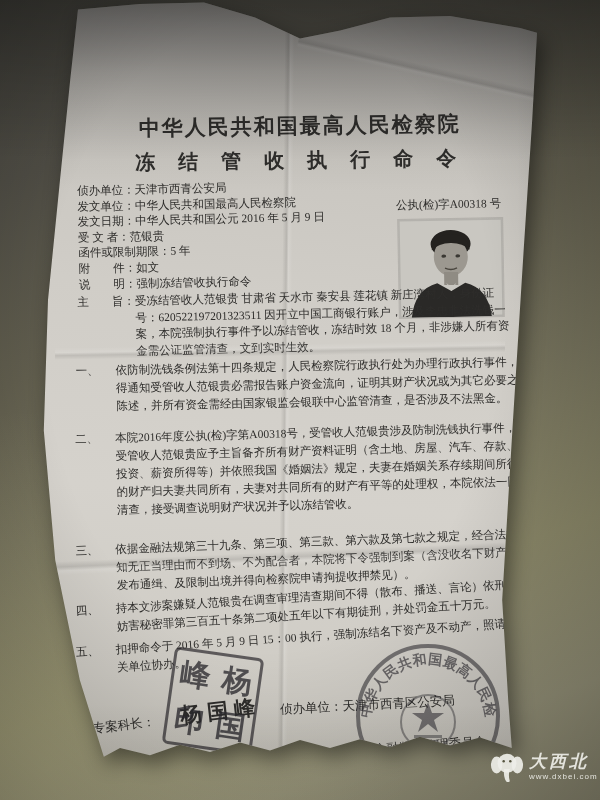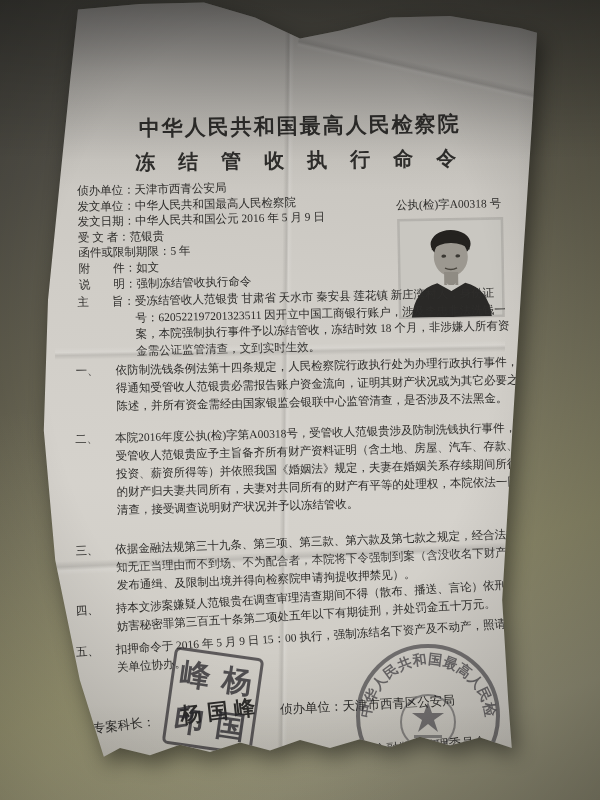--- a/index.html
+++ b/index.html
@@ -189,14 +189,28 @@
           </svg>
         </div>
 
       </div>
       <div class="paper-shade"></div>
     </div>
   </div>
 
   <div class="vignette"></div>
 
+  <div class="watermark">
+    <svg class="wm-logo" viewBox="0 0 36 36">
+      <ellipse cx="7" cy="16" rx="6" ry="9" fill="rgba(238,238,232,0.92)"></ellipse>
+      <ellipse cx="29" cy="16" rx="6" ry="9" fill="rgba(238,238,232,0.92)"></ellipse>
+      <circle cx="18" cy="14" r="10" fill="rgba(238,238,232,0.92)"></circle>
+      <path d="M15,20 Q14,28 17,33 Q19,35 21,33 Q19,27 21,20 Z" fill="rgba(238,238,232,0.92)"></path>
+      <circle cx="14.5" cy="12" r="1.3" fill="#55543f"></circle>
+      <circle cx="21.5" cy="12" r="1.3" fill="#55543f"></circle>
+    </svg>
+    <div class="wm-text">
+      <span class="wm-name">大西北</span>
+      <span class="wm-url">www.dxbei.com</span>
+    </div>
+  </div>
 
 </div>
 
 </body></html>

